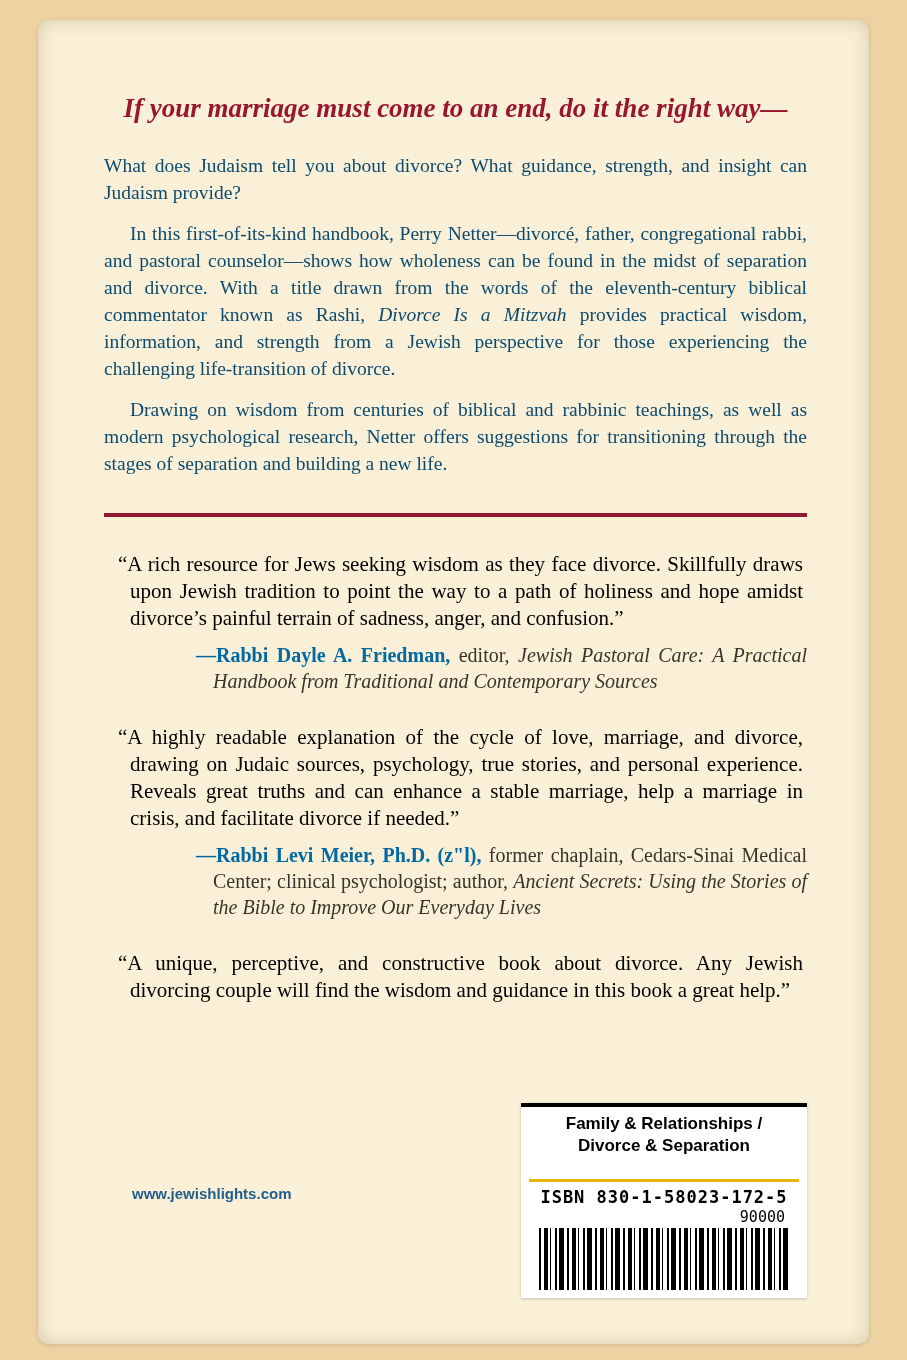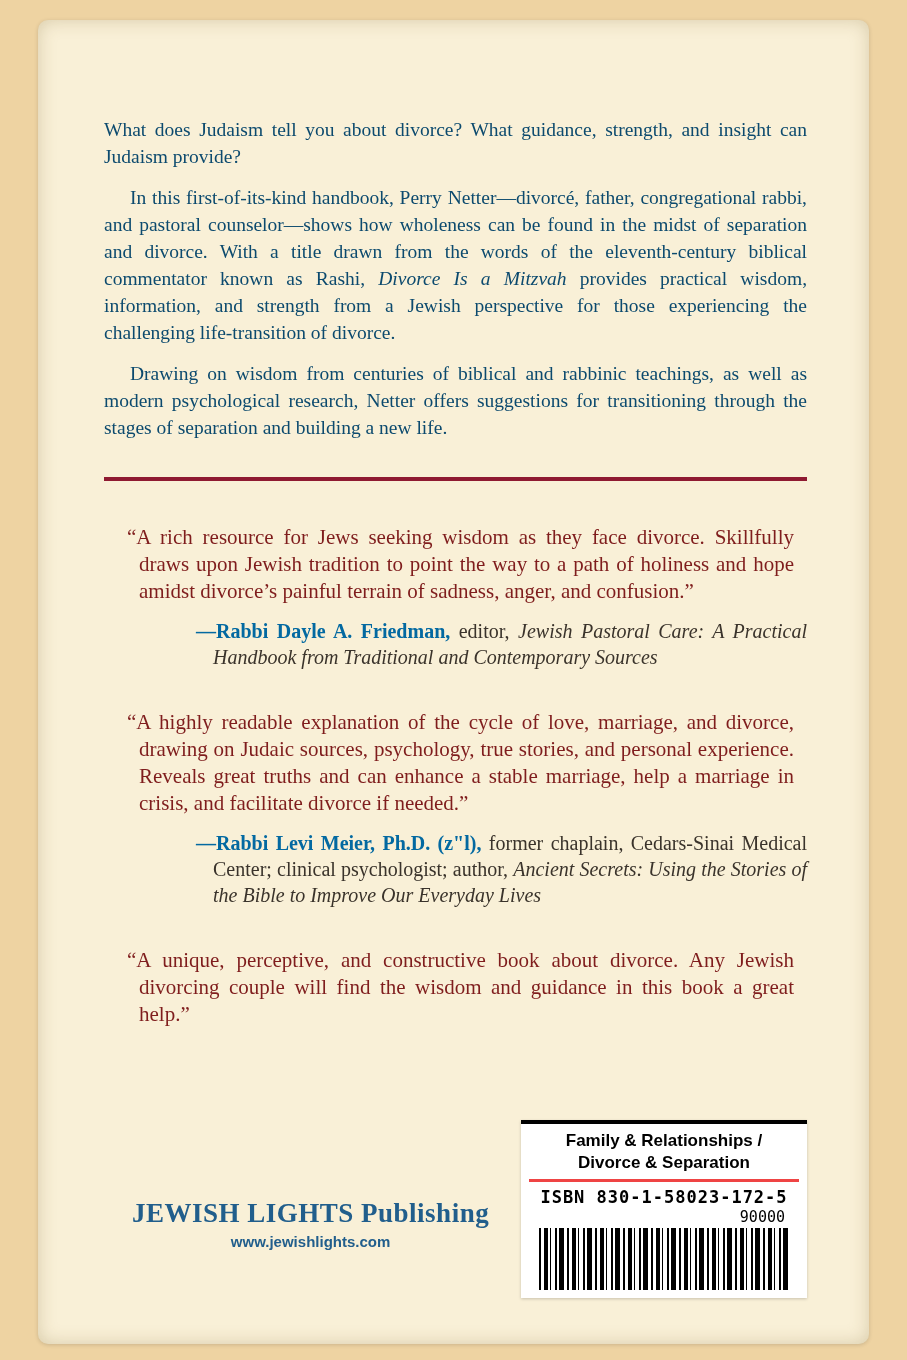--- a/index.html
+++ b/index.html
@@ -34,27 +34,27 @@
     line-height:27px;
     text-align:justify;
   }
   .body-copy p.indent{text-indent:26px;}
   .ital{font-style:italic;}
   .rule{
     height:4px;background:#8f1a31;border:0;margin:22px 0 30px 0;width:100%;
   }
   .quote-block{margin-bottom:26px;}
   .quote-text{
-    color:#7f1d1d;
+    color:#000000;
     font-size:21px;
     line-height:27px;
     text-align:justify;
     padding-left:22px;
     text-indent:-12px;
-    margin:13px;
+    margin:4px;
   }
   .attribution{
     margin:10px 0 0 92px;
     color:#3a332b;
     font-size:20px;
     line-height:26px;
     text-align:justify;
     padding-left:17px;
     text-indent:-17px;
   }
@@ -92,22 +92,22 @@
     padding:6px 8px 8px 8px;
     box-sizing:border-box;
     font-family:"Liberation Sans", sans-serif;
   }
   .bc-category{
     text-align:center;
     font-weight:bold;
     font-size:17px;
     line-height:22px;
     color:#000;
-    padding-bottom:5px;
-    border-bottom:3px solid #ef4444;
+    padding-bottom:22px;
+    border-bottom:3px solid #eab308;
   }
   .bc-isbn{
     font-family:"DejaVu Sans Mono", monospace;
     font-weight:bold;
     font-size:17px;
     text-align:center;
     margin-top:5px;
     letter-spacing:1px;
   }
   .bc-price{
@@ -128,20 +128,21 @@
       #000 16px 18px,#fff 18px 20px,
       #000 20px 25px,#fff 25px 28px);
   }
 </style>
 </head>
 <body>
 
 <div class="cover">
 
   <div class="headline">
+    <div>If your marriage must come to an end, do it the right way—</div>
   </div>
 
   <div class="body-copy">
     <p>What does Judaism tell you about divorce? What guidance, strength, and insight can Judaism provide?</p>
     <p class="indent"><span>In this first-of-its-kind handbook, Perry Netter—divorcé, father, congregational rabbi, and pastoral counselor—shows how wholeness can be found in the midst of separation and divorce. With a title drawn from the words of the eleventh-century biblical commentator known as Rashi, </span><span class="ital">Divorce Is a Mitzvah</span><span> provides practical wisdom, information, and strength from a Jewish perspective for those experiencing the challenging life-transition of divorce.</span></p>
     <p class="indent">Drawing on wisdom from centuries of biblical and rabbinic teachings, as well as modern psychological research, Netter offers suggestions for transitioning through the stages of separation and building a new life.</p>
   </div>
 
   <hr class="rule">
 
@@ -155,21 +156,20 @@
     <div class="attribution"><span class="attr-name">—Rabbi Levi Meier, Ph.D. (z"l),</span><span> former chaplain, Cedars-Sinai Medical Center; clinical psychologist; author, </span><span class="ital">Ancient Secrets: Using the Stories of the Bible to Improve Our Everyday Lives</span></div>
   </div>
 
   <div class="quote-block">
     <p class="quote-text">“A unique, perceptive, and constructive book about divorce. Any Jewish divorcing couple will find the wisdom and guidance in this book a great help.”</p>
   </div>
 
   <div class="bottom-row">
 
     <div class="publisher">
-      <div class="publisher-name"><span>JEWISH LIGHTS</span><span class="rest"> Publishing</span></div>
       <div class="publisher-url">www.jewishlights.com</div>
     </div>
 
     <div class="barcode-box">
       <div class="bc-category">
         <div>Family &amp; Relationships /</div>
         <div>Divorce &amp; Separation</div>
       </div>
       <div class="bc-isbn">ISBN 830-1-58023-172-5</div>
       <div class="bc-price">90000</div>

